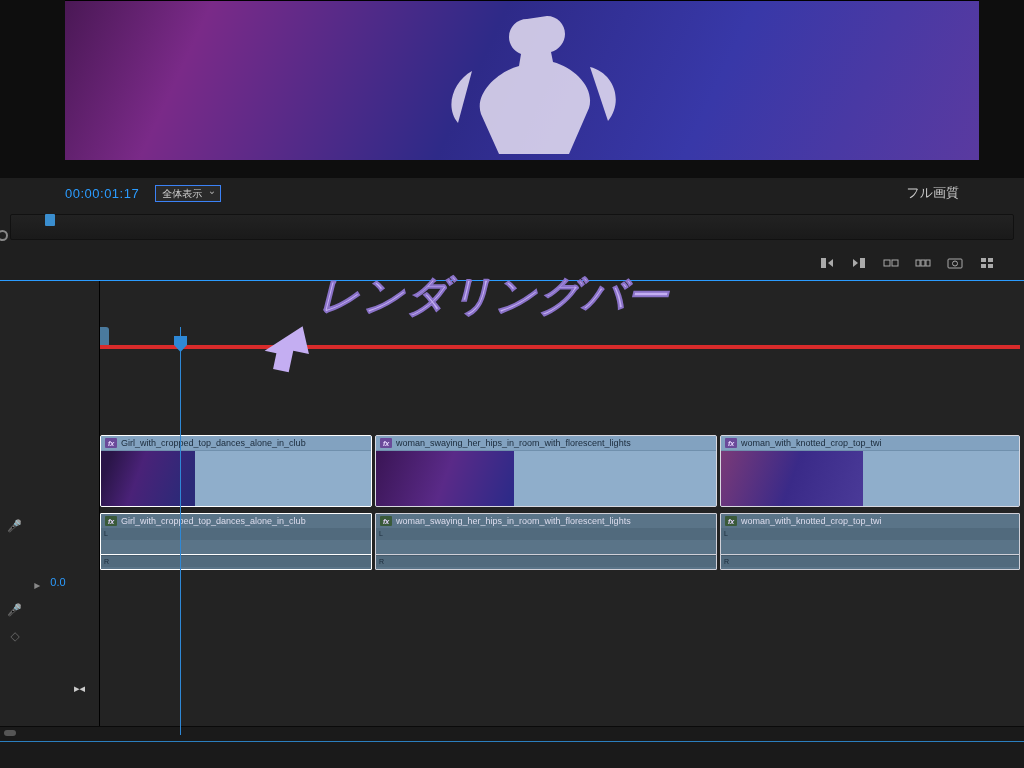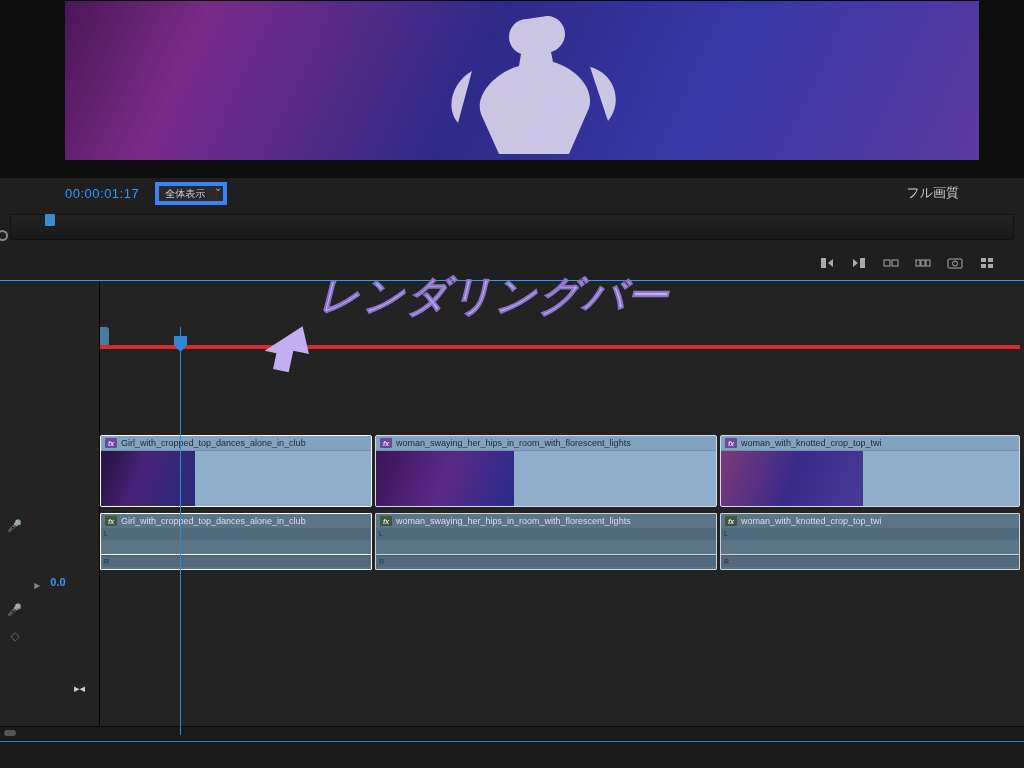--- a/index.html
+++ b/index.html
@@ -10,21 +10,21 @@
   .src-time { position: absolute; bottom: 90px; left: 72px; color: #999; font-size: 13px; letter-spacing: .5px; }
   .plus { position: absolute; bottom: 0; right: 8px; font-size: 18px; color: #888; }
 
   .prog-panel { flex: 1; background: #1f1f1f; display: flex; flex-direction: column; }
   .prog-frame { flex: 1; background: #0e0e0e; padding: 0 45px 0 65px; display: flex; align-items: flex-start; }
   .prog-video { width: 100%; height: 160px; background: linear-gradient(115deg, #4a1855 0%, #7a2a88 15%, #2e2a88 45%, #3838a8 70%, #5a3aa0 100%); position: relative; overflow: hidden; border-top: 1px solid #000; }
   .dancer-shape { position: absolute; left: 38%; top: 0%; width: 230px; height: 160px; }
   .dancer-shape svg { width:100%; height:100%; opacity:.92;}
   .prog-info { height: 30px; display: flex; align-items: center; padding: 8px 65px; gap: 16px; background:#1f1f1f;}
   .prog-tc { color: #2b9cff; font-size: 13px; letter-spacing:.5px;}
-  .zoom-sel { background: #2a2a2a; color: #ccc; border: 4px solid #3b82f6; font-size: 10px; padding: 2px 18px 2px 6px; appearance:none; position:relative;}
+  .zoom-sel { background: #2a2a2a; color: #ccc; border: 1px solid #3b82f6; font-size: 10px; padding: 2px 18px 2px 6px; appearance:none; position:relative;}
   .zoom-wrap{position:relative;}
   .zoom-wrap::after{content:"⌄"; position:absolute; right:5px; top:0px; color:#aaa; font-size:10px; pointer-events:none;}
   .fullq { margin-left: auto; font-size: 13px; color: #ccc; }
   .prog-scrub { height: 38px; background: #1f1f1f; padding: 6px 10px 2px 10px; position: relative; }
   .scrub-track { position: relative; height: 26px; background: linear-gradient(#222,#1a1a1a); border-radius: 2px; border:1px solid #111;}
   .scrub-playhead { position: absolute; top: -1px; left: 34px; width: 10px; height: 12px; background: #3a8ecf; border-radius: 1px; }
   .scrub-knob { position: absolute; left: -3px; top: 22px; width: 11px; height: 11px; border: 2px solid #888; border-radius: 50%; background:#1f1f1f;}
   .prog-btns { height: 34px; display: flex; align-items: center; justify-content: flex-end; gap: 14px; padding-right: 28px; }
   .pbtn { width: 18px; height: 14px; color: #aaa; font-size: 14px; display:flex; align-items:center; justify-content:center; }
   .pbtn svg{width:16px; height:14px;}
@@ -61,21 +61,21 @@
   .audio-area { position: absolute; top: 232px; left: 0; right: 0; }
   .arow { position: relative; height: 44px; display: flex; gap:3px; padding-right:4px;}
   .aclip { background: #5a7488; border: 1px solid #d0d0d8; border-radius: 1px; display: flex; flex-direction: column; overflow:hidden;}
   .aclip.sel{border-color:#fff;}
   .aclip-head { height: 14px; background: #5a7488; display: flex; align-items: center; gap: 4px; padding: 0 4px; font-size: 9px; color: #dde; white-space:nowrap; overflow:hidden; }
   .achL{height:12px; background:#516a7d; position:relative; font-size:7px; color:#1a2a3a; padding-left:3px; line-height:12px;}
   .achR{height:12px; background:#516a7d; font-size:7px; color:#1a2a3a; padding-left:3px; line-height:12px; border-top:1px solid #455a6b;}
 
   .left-icons { position: absolute; left: 0; width: 100px; }
   .li-item { display:flex; align-items:center; justify-content:center; color:#888; font-size:12px;}
-  .db-label{color:#2b9cff; font-size:11px;font-weight:bold;}
+  .db-label{color:#2b9cff; font-size:11px;}
 
   .annotation { position: absolute; top: 268px; left: 318px; font-size: 42px; font-weight: 400; color: #c4aef2; letter-spacing: 1px; z-index: 100; -webkit-text-stroke: 2px #8a72c8; font-style: italic;}
   .arrow { position: absolute; top: 320px; left: 260px; width: 60px; height: 54px; z-index: 99; }
 
   .hscroll{position:absolute; bottom:30px; left:0; right:0; height:12px; background:#1a1a1a; border-top:1px solid #0a0a0a;}
   .hscroll-thumb{position:absolute; left:4px; top:3px; width:12px; height:6px; background:#555; border-radius:3px;}
   .bottom-blue{position:absolute; bottom:26px; left:0; right:0; height:1px; background:#2b7fbf;}
 
   .snap-ind{position:absolute; bottom:40px; left:74px; color:#ccc; font-size:11px;}
 </style>

